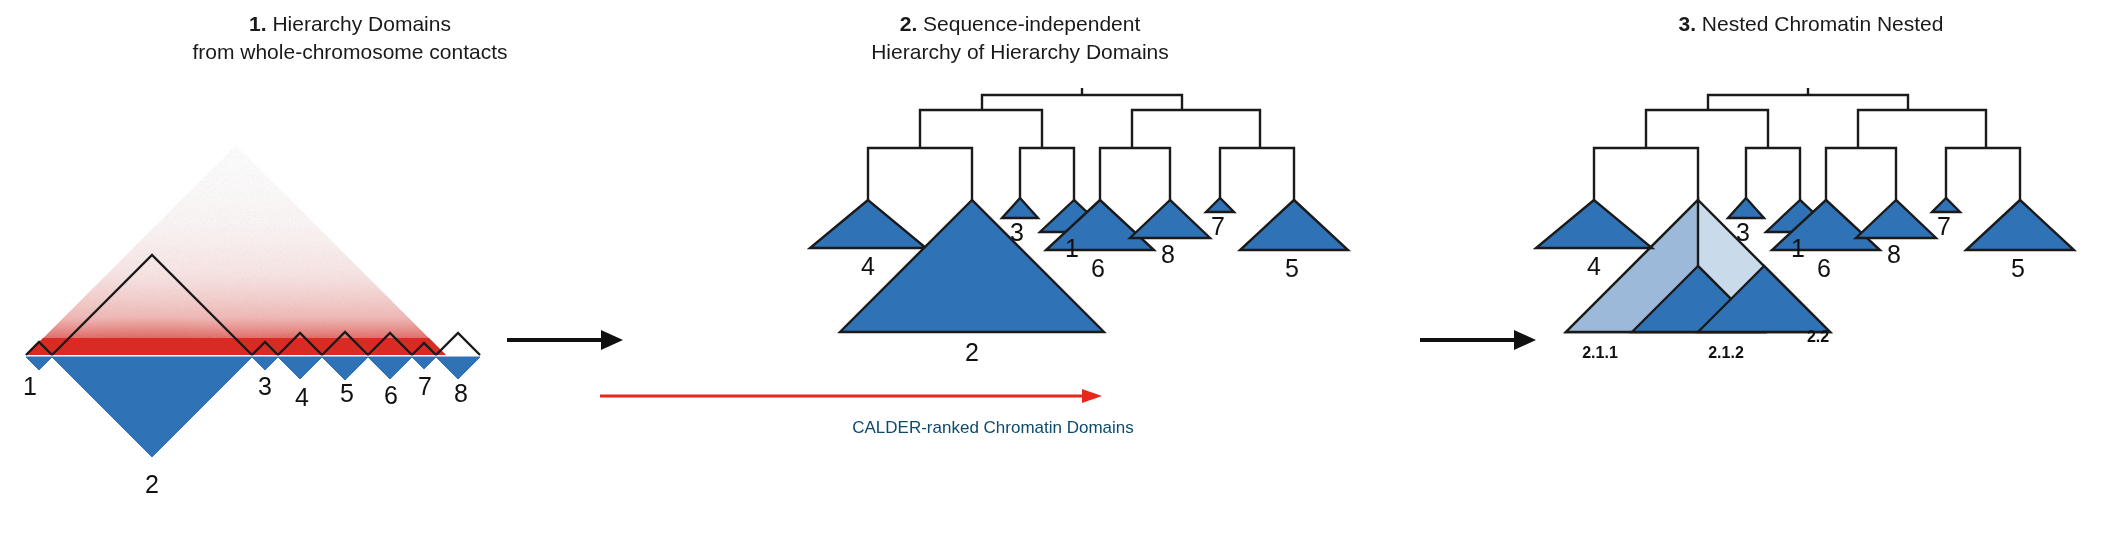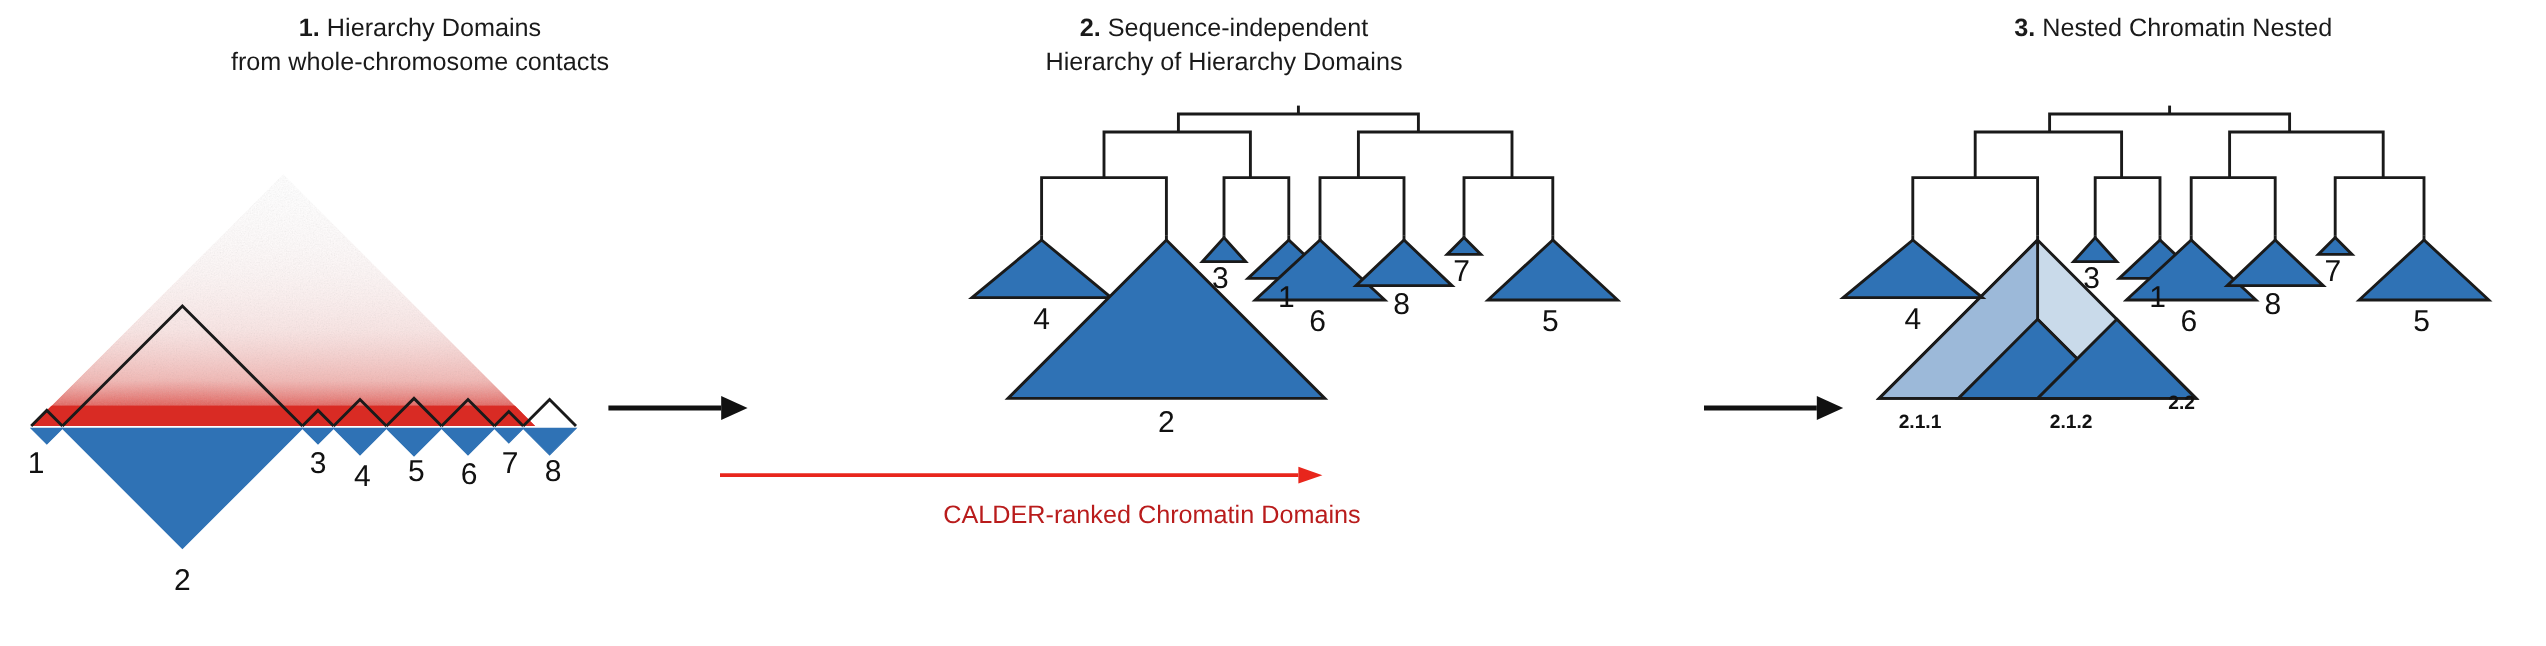--- a/index.html
+++ b/index.html
@@ -8,22 +8,22 @@
   .panel{position:absolute;top:0;height:538px;}
   .ttl{position:absolute;left:0;width:100%;text-align:center;
        font-size:21px;line-height:28px;color:#1a1a1a;}
   .ttl b{font-weight:700;}
   .ttl-l1{top:10px;}
   .ttl-l2{top:38px;}
   svg{position:absolute;left:0;top:0;overflow:visible;}
   .lbl{position:absolute;font-size:25px;line-height:25px;color:#111;
        text-align:center;white-space:nowrap;transform:translateX(-50%);}
   .lbl-sm{font-size:16px;font-weight:bold;}
-  .caption{position:absolute;font-size:21px;color:#b91c1c;
-       text-align:center;white-space:nowrap;transform:translateX(-50%);}
+  .caption{position:absolute;font-size:17px;color:#0c4a6e;
+       text-align:center;white-space:nowrap;transform:translateX(-50%);margin-left:33px;}
   .tri-edge{stroke:#1a1a1a;stroke-width:2.4;stroke-linejoin:miter;}
   .tree-line{stroke:#1a1a1a;stroke-width:2.4;fill:none;}
 </style>
 </head>
 <body>
 
 <div class="panel" style="left:0px;width:700px;">
   <div class="ttl ttl-l1">
     <b>1.</b>
     <span>Hierarchy Domains</span>

